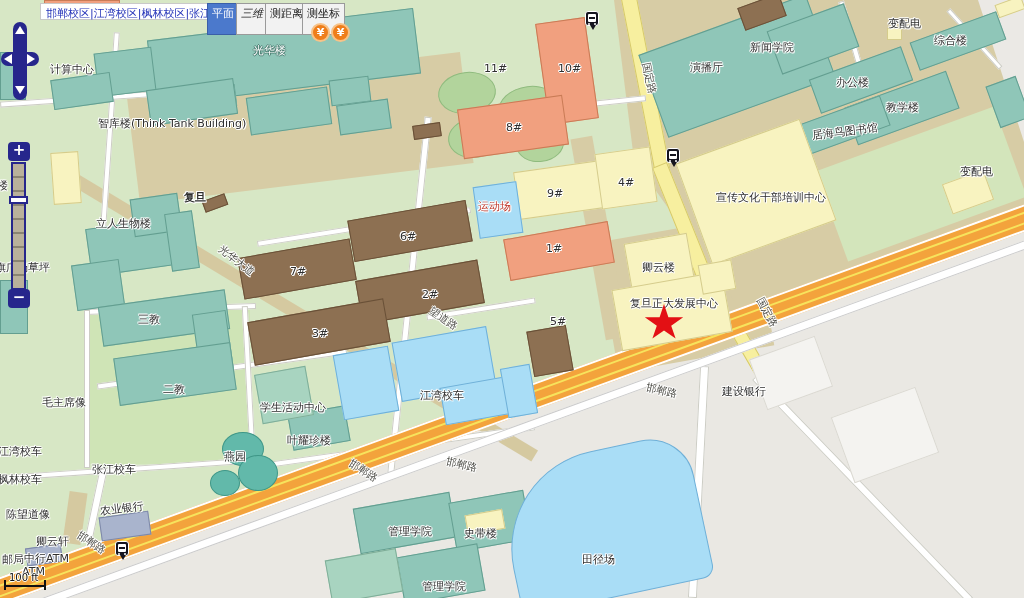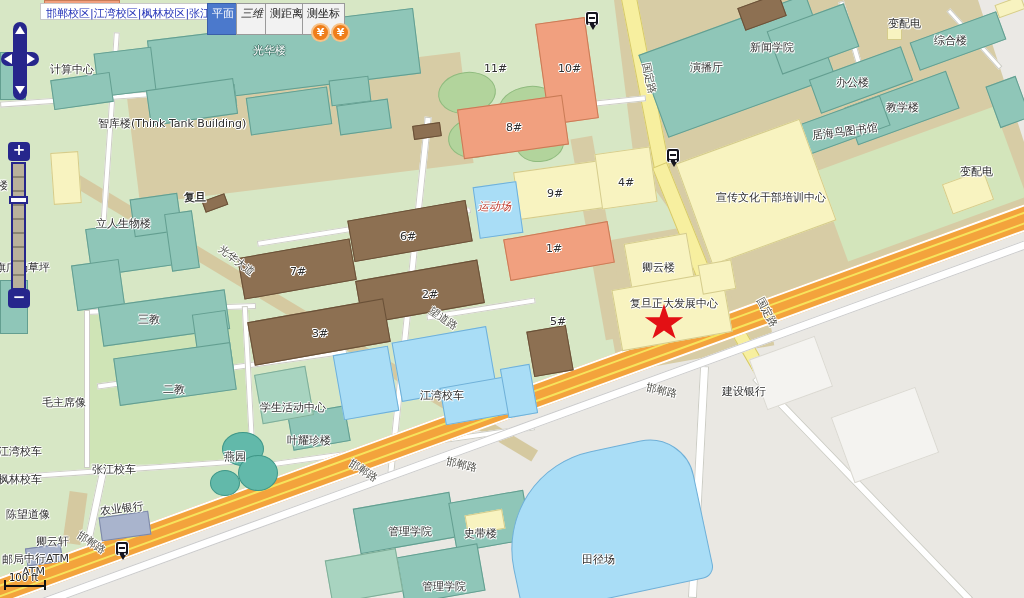--- a/index.html
+++ b/index.html
@@ -37,21 +37,21 @@
   .bld-yellow{background:#f8f3c0;border:1px solid #d5cc8c;}
   .bld-blue{background:#a9ddf6;border:1px solid #6fb0d8;}
   .bld-bluegrey{background:#a9b4cd;border:1px solid #7d88a8;}
   .bld-white{background:#f4f3f0;border:1px solid #dbd9d2;}
   .bld-pond{background:#62b9aa;border:1px solid #3f9788;border-radius:50%;}
 
   
   .lbl{font-size:11px;line-height:12px;color:#2e2e2e;white-space:nowrap;
        text-shadow:1px 0 0 #fff,-1px 0 0 #fff,0 1px 0 #fff,0 -1px 0 #fff,1px 1px 0 #fff,-1px -1px 0 #fff;}
   .lbl.white{color:#ffffff;text-shadow:1px 0 0 #4d7d72,-1px 0 0 #4d7d72,0 1px 0 #4d7d72,0 -1px 0 #4d7d72;}
-  .lbl.red{color:#c0392b;font-style:italic;}
+  .lbl.red{color:#c0392b;}
   .lbl.road{color:#4a4a44;font-size:10.5px;}
 
   
   .bus{width:14px;height:15px;background:#15151f;border-radius:3px;border:1px solid #fff;}
   .bus .b1{left:2px;top:2px;width:8px;height:8px;background:#fff;border-radius:1px;}
   .bus .b2{left:3px;top:5px;width:6px;height:2px;background:#15151f;}
   .bus .b3{left:2px;top:11px;width:2px;height:2px;background:#fff;border-radius:50%;}
   .bus .b4{left:8px;top:11px;width:2px;height:2px;background:#fff;border-radius:50%;}
   .bus .tip{left:4px;top:13px;width:0;height:0;border-left:3px solid transparent;border-right:3px solid transparent;border-top:5px solid #15151f;}
   .star{width:40px;height:38px;background:#e31014;filter:drop-shadow(0 1px 1px rgba(120,0,0,.6));

